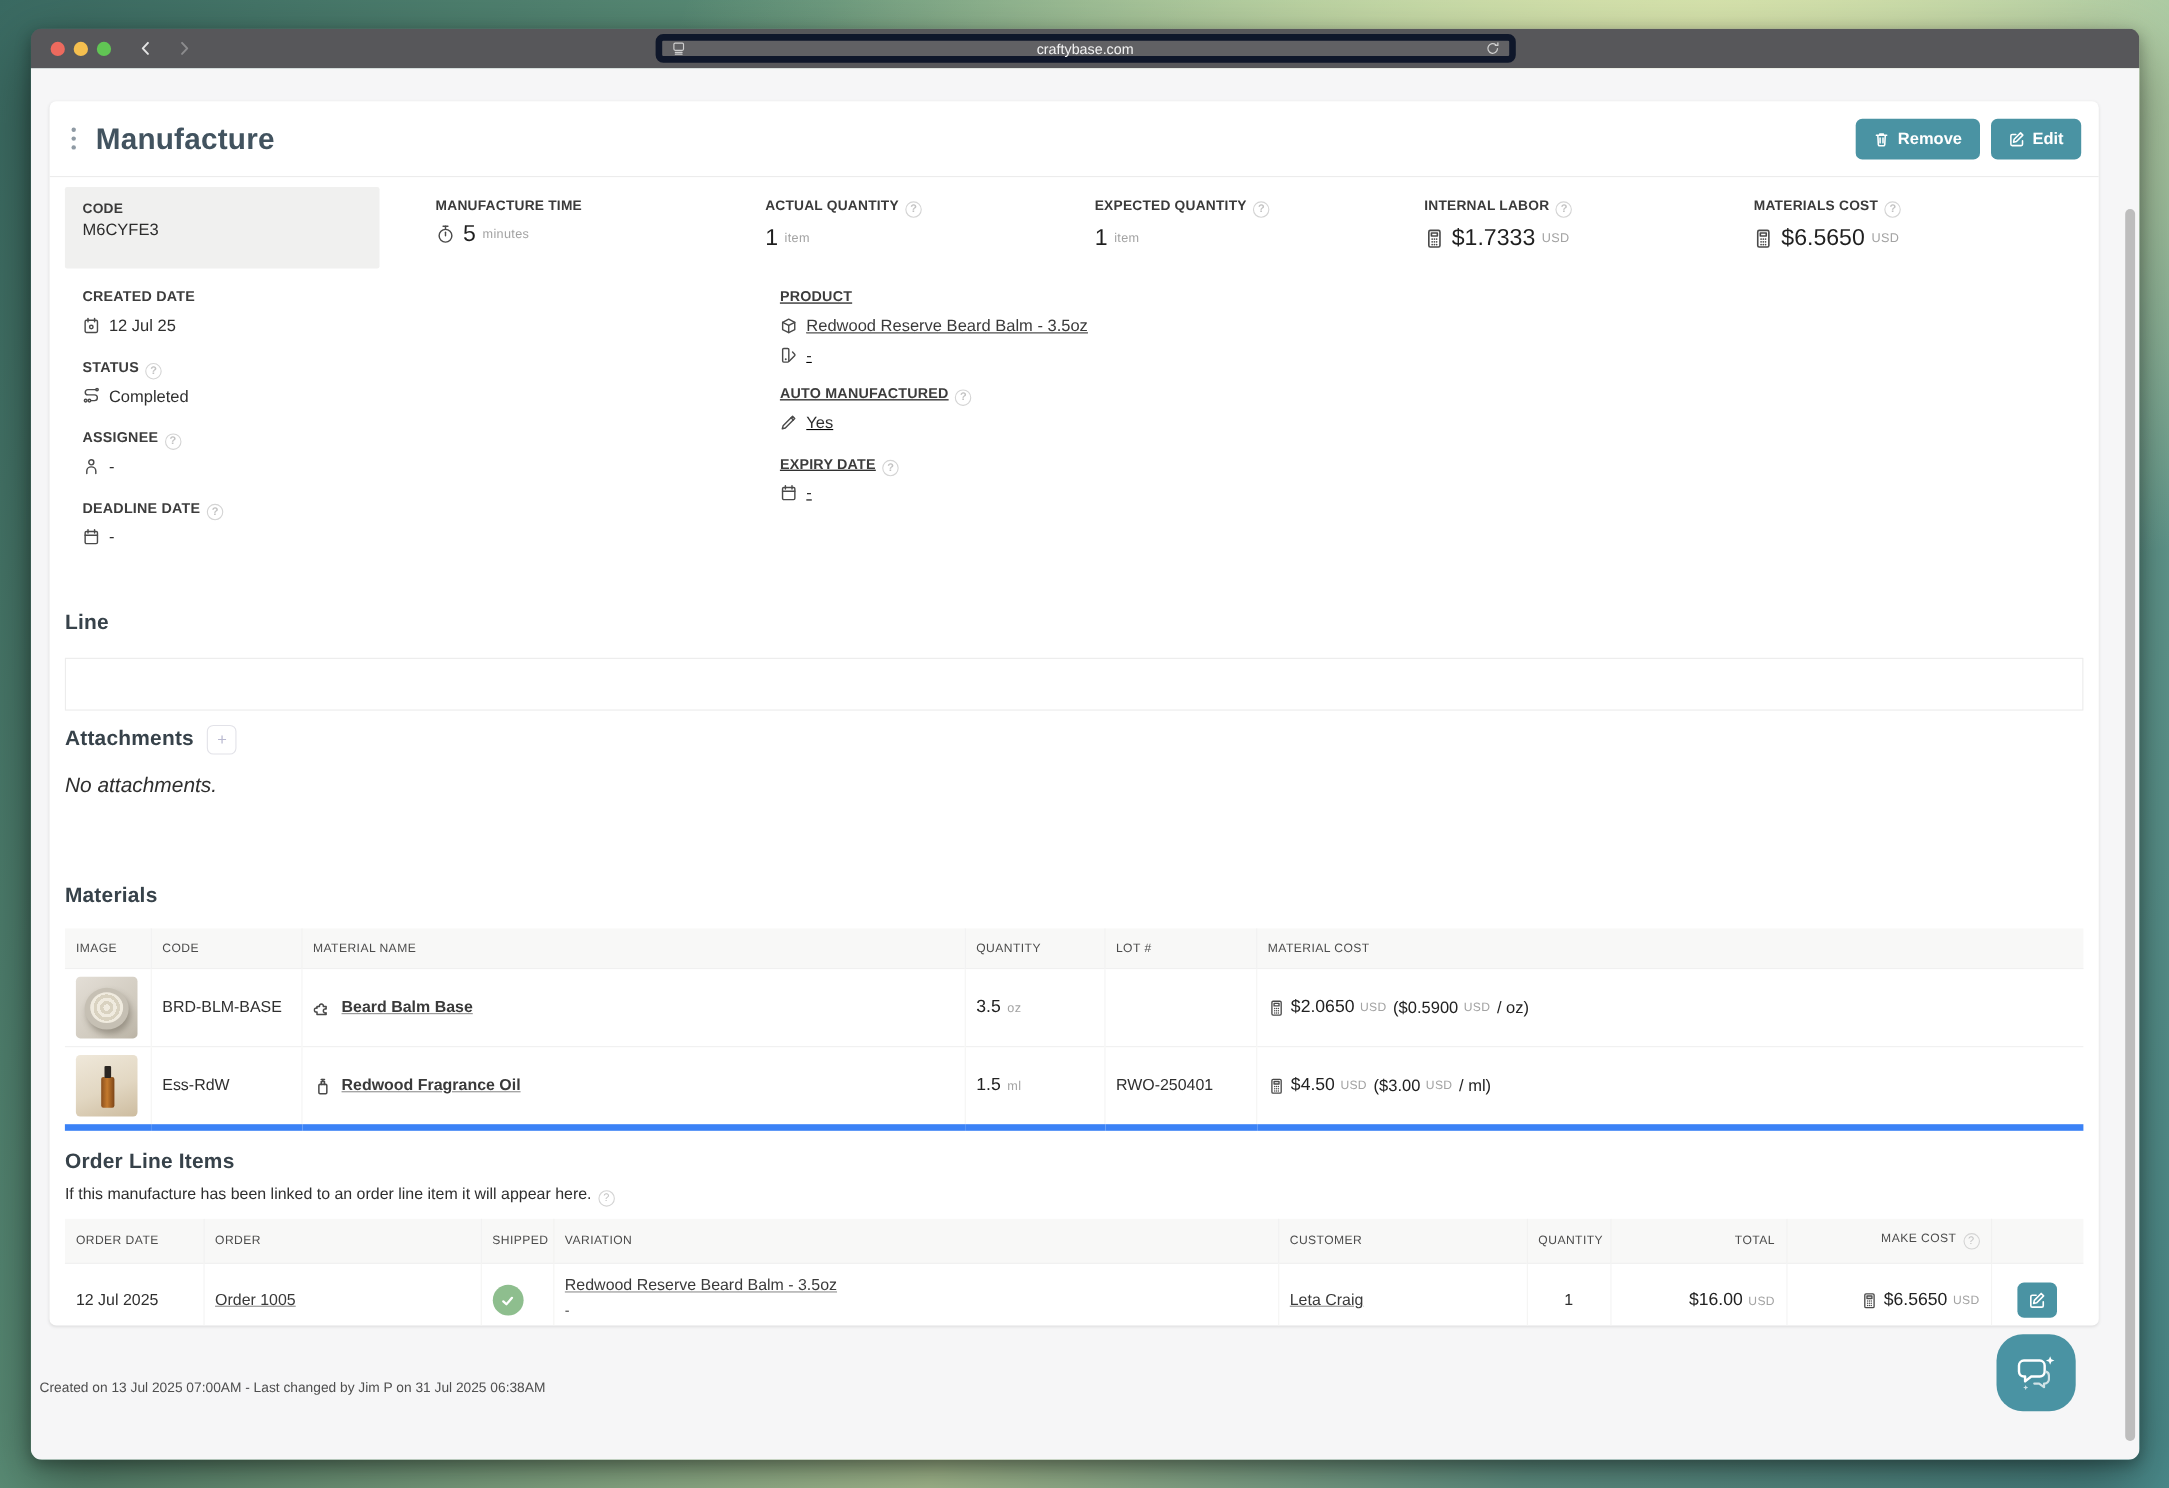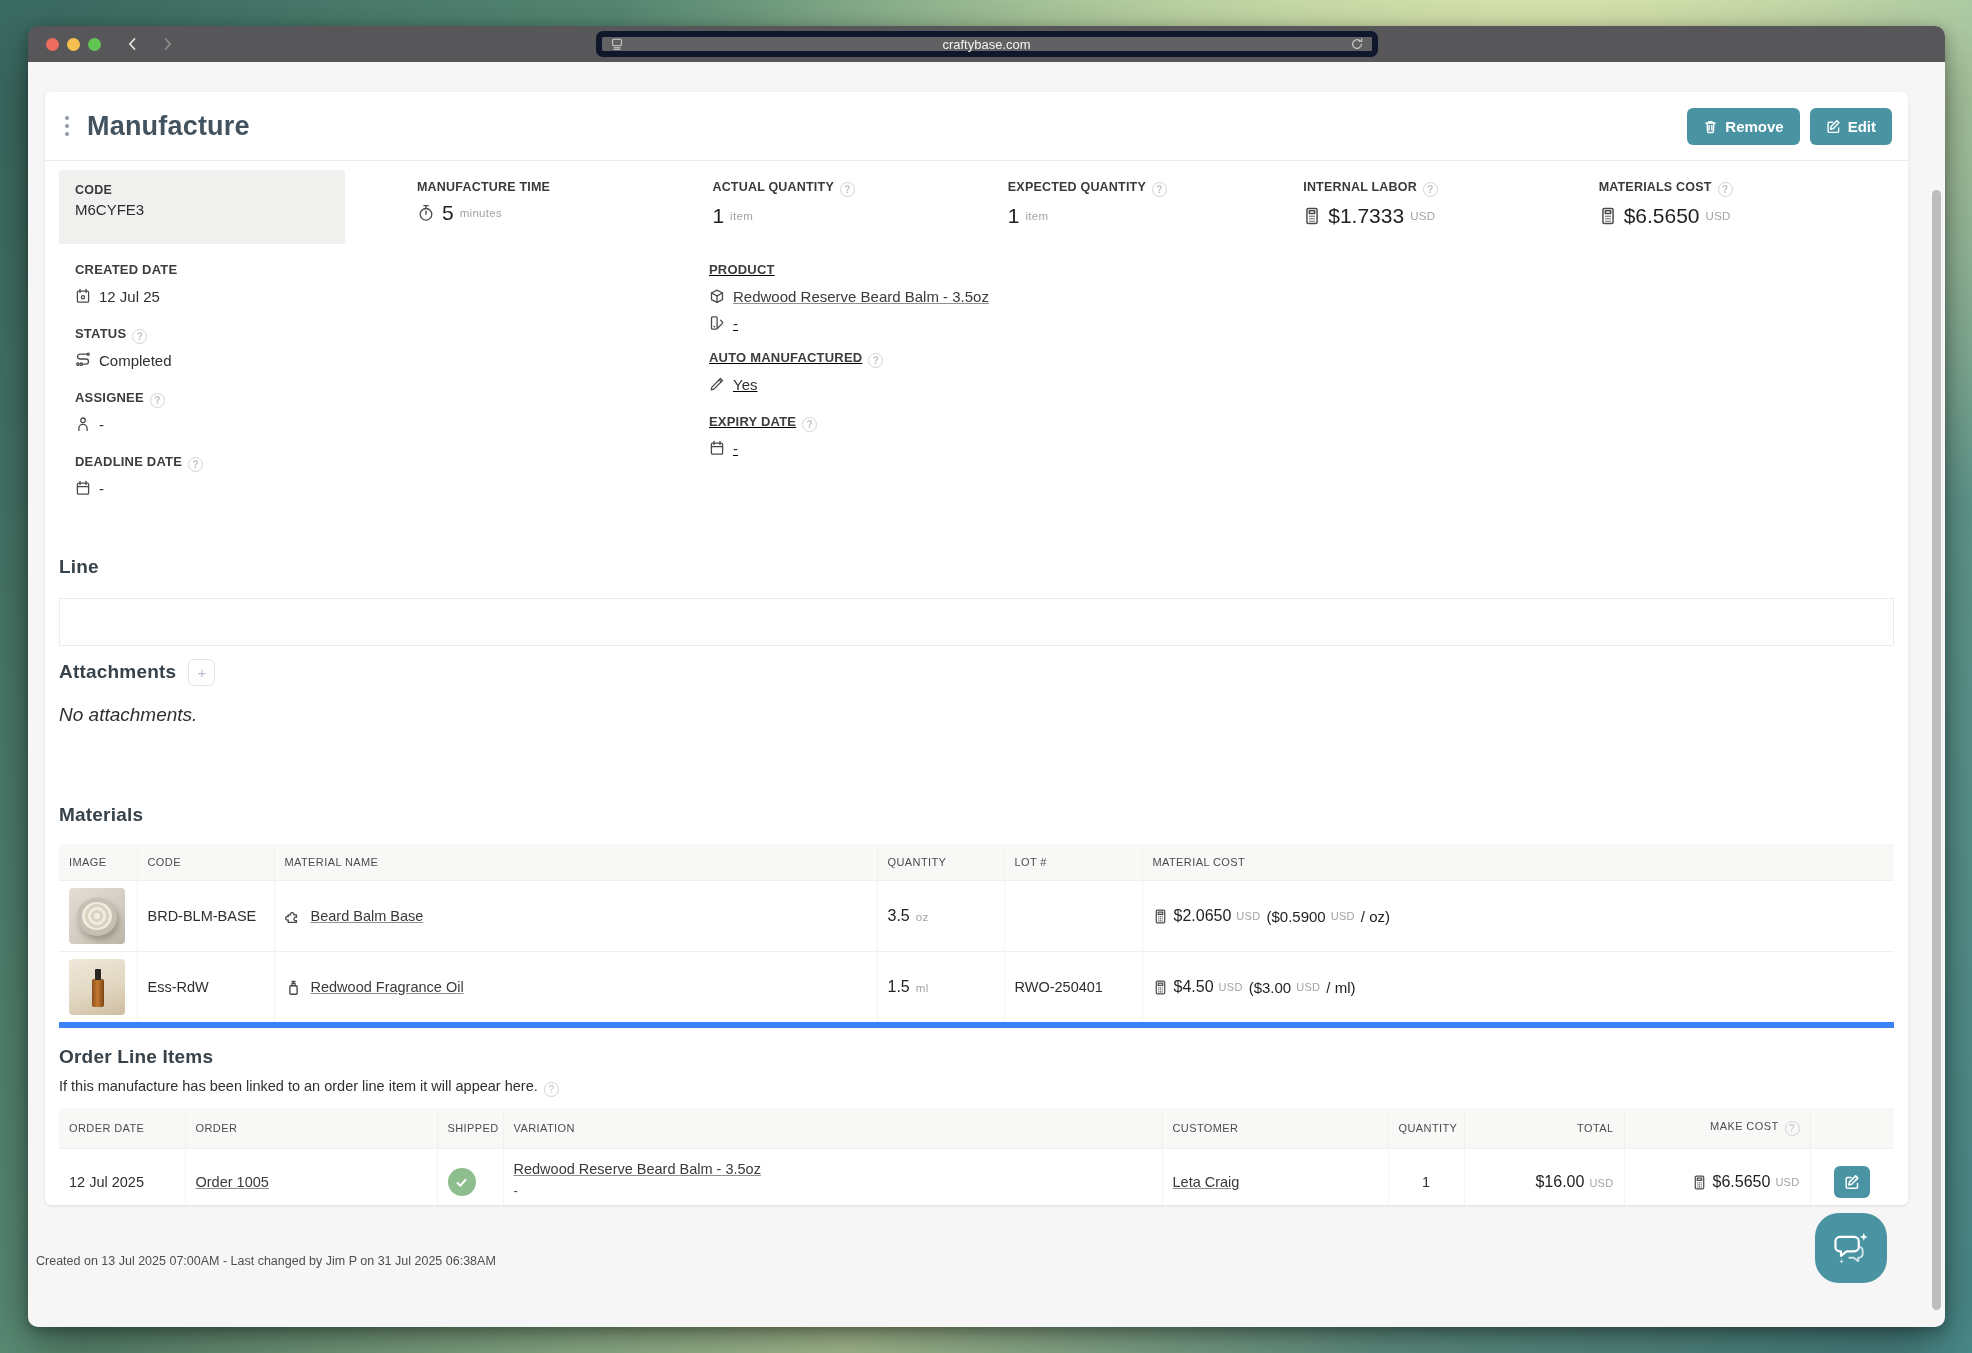--- a/index.html
+++ b/index.html
@@ -38,21 +38,21 @@
   .btn { display:flex; align-items:center; gap:7px; background:#4a93a3; color:#fff;
     border:none; border-radius:6px; padding:10px 16px; font-size:15px; font-weight:600;
     font-family:inherit; cursor:pointer; }
   .btn svg { width:15px; height:15px; }
   
   .stats { display:flex; margin:9px 14px 0 14px; }
   .code-box { width:286px; background:#f0f0ef; border-radius:2px; padding:13px 16px; height:74px; }
   .code-box .slabel { margin-bottom:4px; }
   .slabel { font-size:12.5px; font-weight:700; color:#3a3a3a; letter-spacing:.2px; }
   .code-box .sval { font-size:15px; color:#2c2c2c; }
-  .stat-group { flex:1; display:flex; margin-left:72px; padding-top:10px; }
+  .stat-group { flex:1; display:flex; margin-left:51px; padding-top:10px; }
   .stat { flex:1; }
   .stat-val { margin-top:7px; display:flex; align-items:center; }
   .stat-val svg { width:18px; height:18px; margin-right:7px; }
   .bignum { font-size:21px; color:#1f1f1f; }
   .unit { font-size:11.5px; color:#a3a3a3; margin-left:6px; letter-spacing:.3px; }
   .help { display:inline-block; width:15px; height:15px; border:1px solid #d4d4d4; border-radius:50%;
     margin-left:6px; vertical-align:-2px; text-align:center; cursor:pointer; }
   .help::after { content:"?"; font-size:10px; line-height:13px; color:#c2c2c2; display:block; }
   
   .details { display:flex; margin-top:18px; padding-left:30px; }
@@ -89,21 +89,21 @@
   .thumb.balm { background:linear-gradient(140deg,#e3ded6 0%,#cfc9bd 70%,#b9b2a4 100%); }
   .thumb.balm::before { content:""; position:absolute; left:8px; top:10px; width:40px; height:38px;
     border-radius:50%; background:#c6c0b4; box-shadow:2px 4px 6px rgba(90,85,70,.45); }
   .thumb.balm::after { content:""; position:absolute; left:13px; top:14px; width:30px; height:28px; border-radius:50%;
     background:repeating-radial-gradient(circle at 50% 50%, #f0ebdf 0 3px, #d9d2c0 3px 6px); }
   .thumb.oil { background:linear-gradient(160deg,#efe8da 0%,#e2d7c2 55%,#cdbc9f 100%); }
   .thumb.oil::before { content:""; position:absolute; left:23px; top:20px; width:12px; height:28px;
     border-radius:2px; background:linear-gradient(90deg,#8a4f1e,#c47a2e 45%,#7d4517); }
   .thumb.oil::after { content:""; position:absolute; left:26px; top:10px; width:6px; height:11px;
     background:#2a2521; border-radius:1px; box-shadow:-2px 0 0 0 rgba(42,37,33,0) ; }
-  .mat-name { display:flex; align-items:center; }
+  .mat-name { display:flex; align-items:center;font-weight:bold; }
   .mat-name svg { width:17px; height:17px; margin-right:9px; flex:none; }
   .qty-num { font-size:16px; color:#222; }
   .cost-cell { display:flex; align-items:center; white-space:nowrap; }
   .cost-cell svg { width:15px; height:15px; margin-right:6px; flex:none; }
   .money { font-size:16px; color:#222; }
   .money2 { font-size:15px; color:#222; margin-left:6px; }
   .cur { font-size:11px; color:#a3a3a3; margin-left:5px; letter-spacing:.3px; }
   .shipped-badge { width:28px; height:28px; border-radius:50%; background:#8ebe8e;
     display:flex; align-items:center; justify-content:center; }
   .shipped-badge svg { width:15px; height:15px; }

